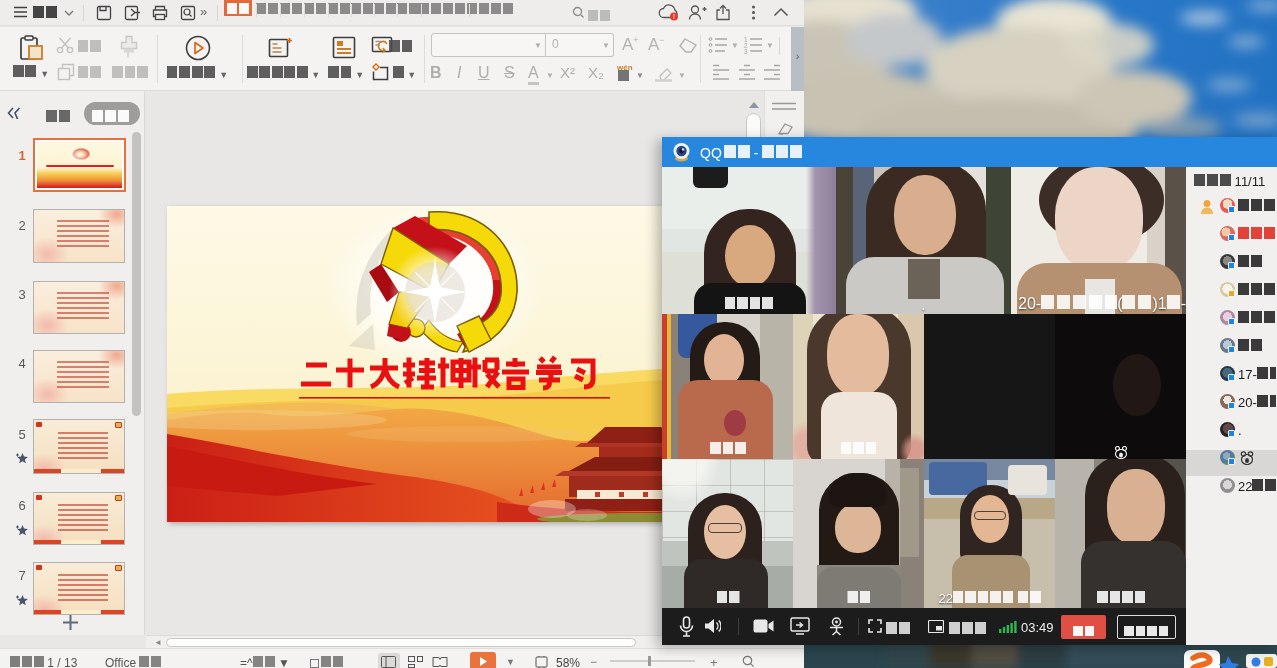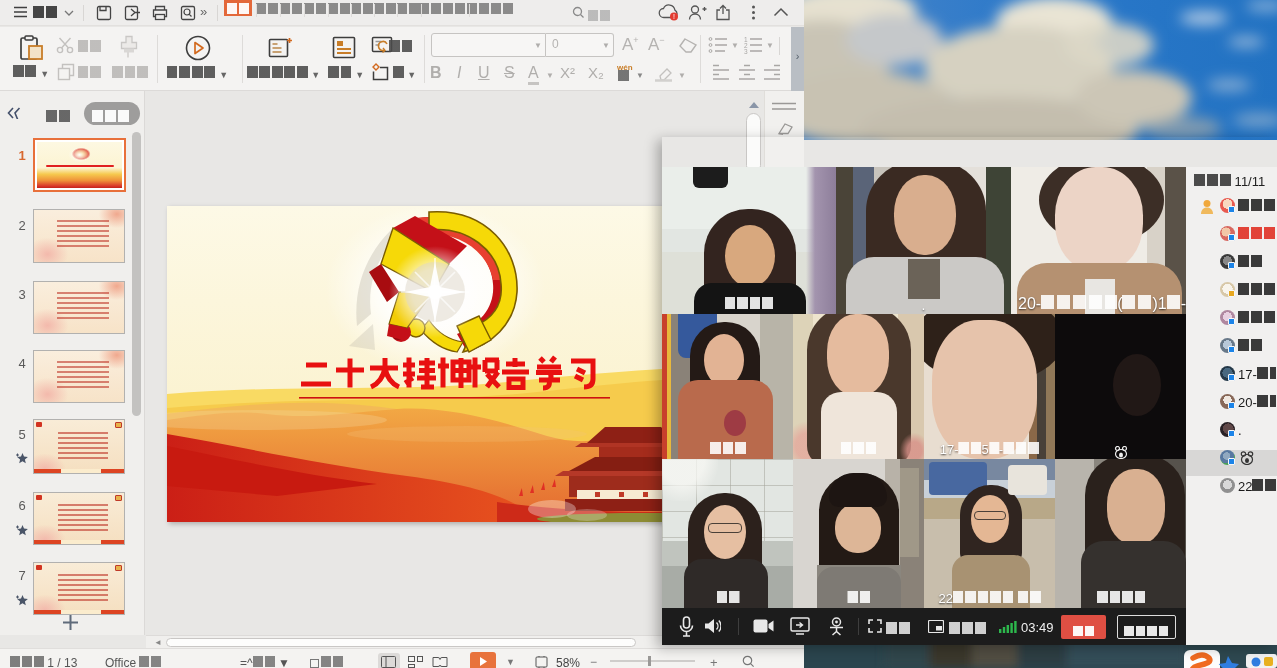--- a/index.html
+++ b/index.html
@@ -598,25 +598,20 @@
         <div style="position:absolute;left:16px;top:66px;width:95px;height:79px;background:#b96a4c;border-radius:20px 20px 0 0"></div>
         <div style="position:absolute;left:62px;top:96px;width:22px;height:26px;border-radius:50%;background:#9e3b44"></div>
         <div class="vname" style="left:50%;top:128px;transform:translateX(-50%)"><i class="zh" style="--s:12.5px;width:36px;height:12px;color:#fff"></i></div>
       </div>
       <div class="tile p22" style="left:131px;top:147px;width:131px;height:145px">
         <div class="hair" style="position:absolute;left:14px;top:-8px;width:104px;height:160px;border-radius:44px 44px 20px 20px;background:#4a382c"></div>
         <div class="face" style="position:absolute;left:34px;top:0;width:62px;height:82px;border-radius:46%;background:#e5bb9e"></div>
         <div style="position:absolute;left:28px;top:78px;width:76px;height:67px;background:#efe5da;border-radius:20px 20px 0 0"></div>
         <div class="vname" style="left:50%;top:128px;transform:translateX(-50%)"><i class="zh" style="--s:12.5px;width:36px;height:12px;color:#fff"></i></div>
       </div>
-      <div class="tile p23" style="left:262px;top:147px;width:131px;height:145px">
-        <div class="hair" style="position:absolute;left:-10px;top:-20px;width:150px;height:90px;border-radius:50%;background:#2e2119"></div>
-        <div class="face" style="position:absolute;left:8px;top:6px;width:105px;height:139px;border-radius:44%;background:#e6c3ab"></div>
-        <div class="vname" style="left:50%;top:128px;transform:translateX(-50%)">17-<i class="zh" style="--s:12.5px;width:23px;height:12px;color:#fff"></i>5<i class="zh" style="--s:12.5px;width:10px;height:12px;color:#fff"></i>-<i class="zh" style="--s:12.5px;width:36px;height:12px;color:#fff"></i></div>
-      </div>
       <div class="tile p24" style="left:393px;top:147px;width:131px;height:145px">
         <div class="face" style="position:absolute;left:58px;top:40px;width:48px;height:62px;border-radius:50%;background:#241a17;opacity:.9"></div>
         <svg style="position:absolute;left:59px;top:132px" width="14" height="13" viewBox="0 0 14 13">
             <circle cx="3.5" cy="2.5" r="2" fill="none" stroke="#eee" stroke-width="1.2"></circle>
             <circle cx="10.5" cy="2.5" r="2" fill="none" stroke="#eee" stroke-width="1.2"></circle>
             <ellipse cx="7" cy="8" rx="5.5" ry="4.5" fill="none" stroke="#eee" stroke-width="1.2"></ellipse>
             <ellipse cx="7" cy="9" rx="2" ry="2.5" fill="#eee"></ellipse>
           </svg>
       </div>
 
@@ -766,14 +761,24 @@
             <circle cx="10.5" cy="3" r="2.2" fill="none" stroke="#333" stroke-width="1.2"></circle>
             <ellipse cx="7" cy="8.5" rx="5.5" ry="5" fill="none" stroke="#333" stroke-width="1.2"></ellipse>
             <ellipse cx="7" cy="9.5" rx="2" ry="2.6" fill="#333"></ellipse>
           </svg>
       </div>
       <div class="mrow" style="top:311px">
         <div class="mava" style="background:radial-gradient(circle at 50% 45%,#d8d8d8 0 40%,#909090 41%)"></div>
         <div class="mname">22<i class="zh" style="--s:13px;width:24px;height:12px;opacity:.85"></i></div>
       </div>
     </div>
+    <div id="qqtitle">
+      <svg class="abs" style="left:10px;top:5px" width="19" height="20" viewBox="0 0 19 20">
+          <ellipse cx="9.5" cy="16.5" rx="6.5" ry="3" fill="#d8a848"></ellipse>
+          <circle cx="9.5" cy="9" r="8" fill="#f4f4f4"></circle>
+          <circle cx="9.5" cy="9" r="5.2" fill="#284888"></circle>
+          <circle cx="9.5" cy="9" r="2.4" fill="#101830"></circle>
+          <circle cx="11" cy="7.5" r="1.2" fill="#cfe4f8"></circle>
+        </svg>
+      <span class="abs" style="left:38px;top:8px;font-size:14px;color:#fff">QQ<i class="zh" style="--s:14px;width:26px;height:13px;margin-left:2px"></i>&nbsp;-&nbsp;<i class="zh" style="--s:14px;width:40px;height:13px"></i></span>
+    </div>
   </div>
 </div>
 
 </body></html>

